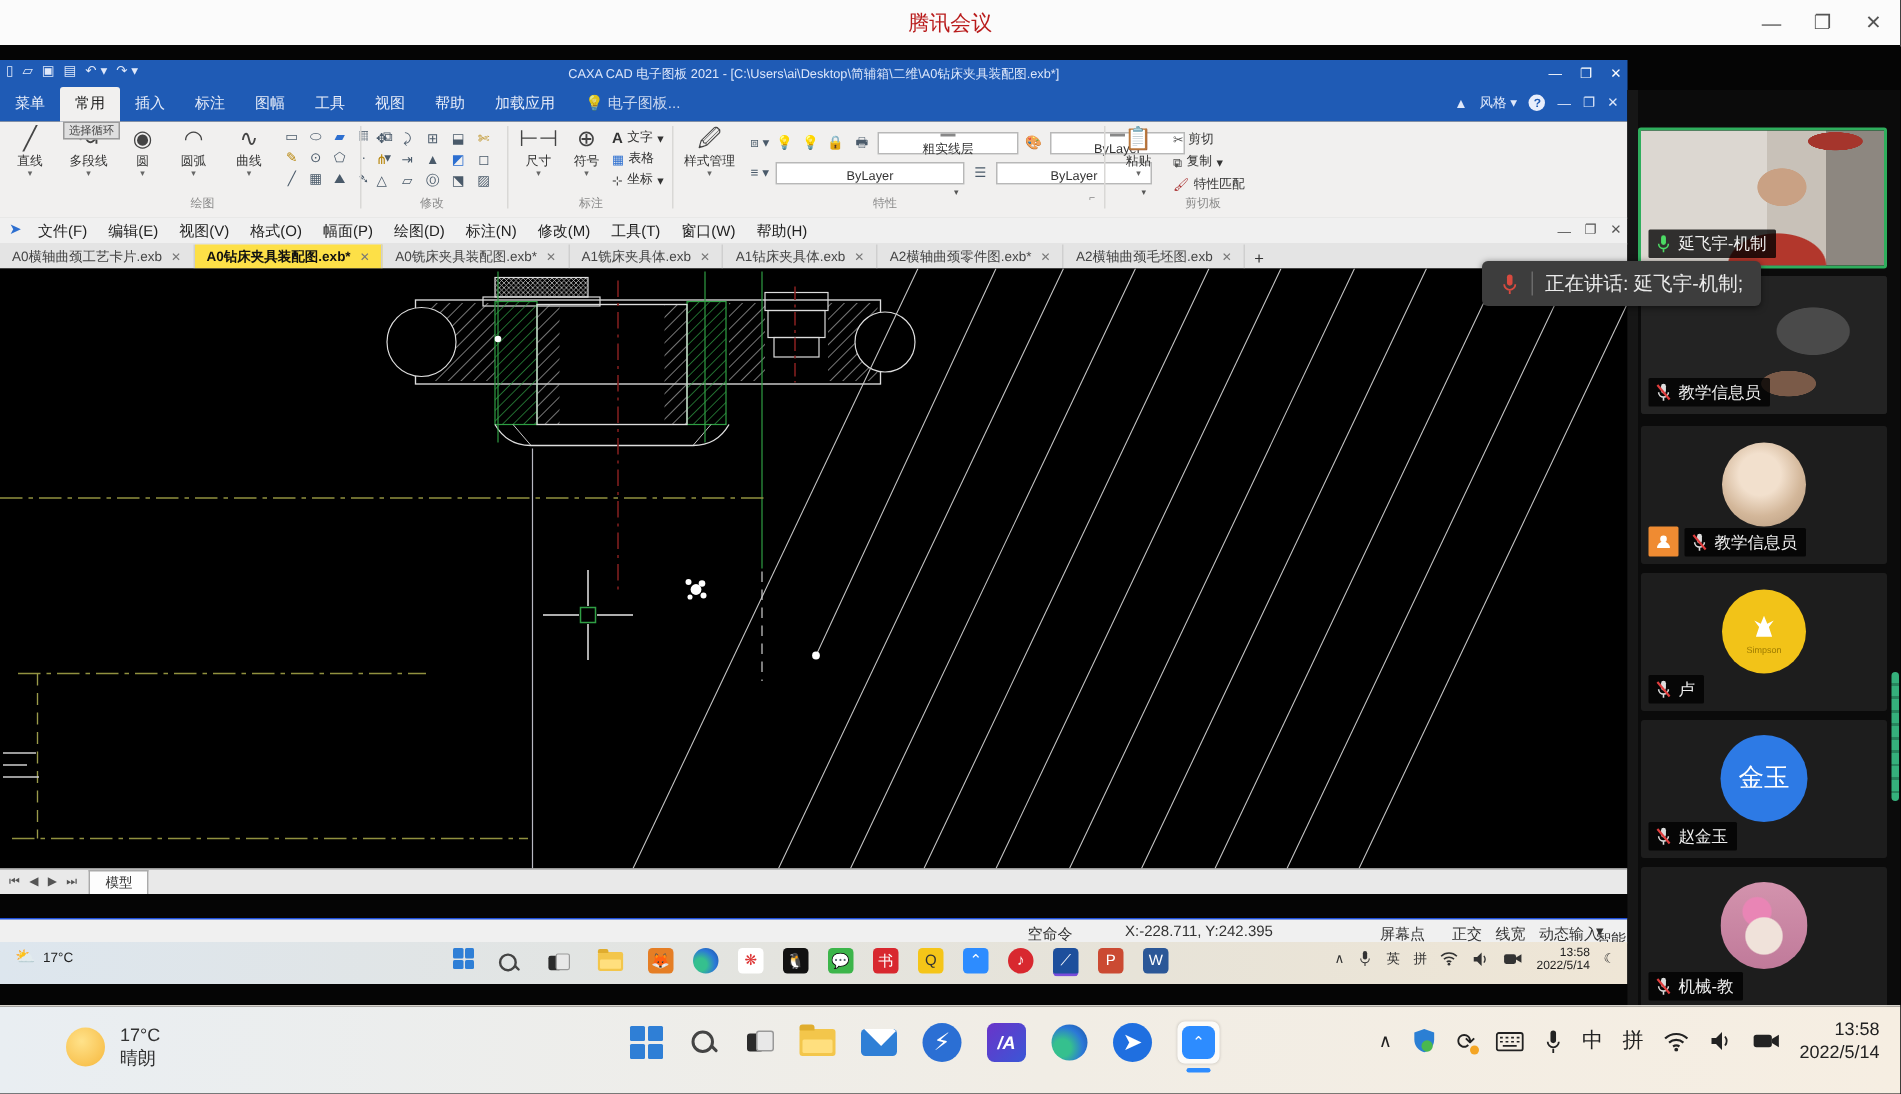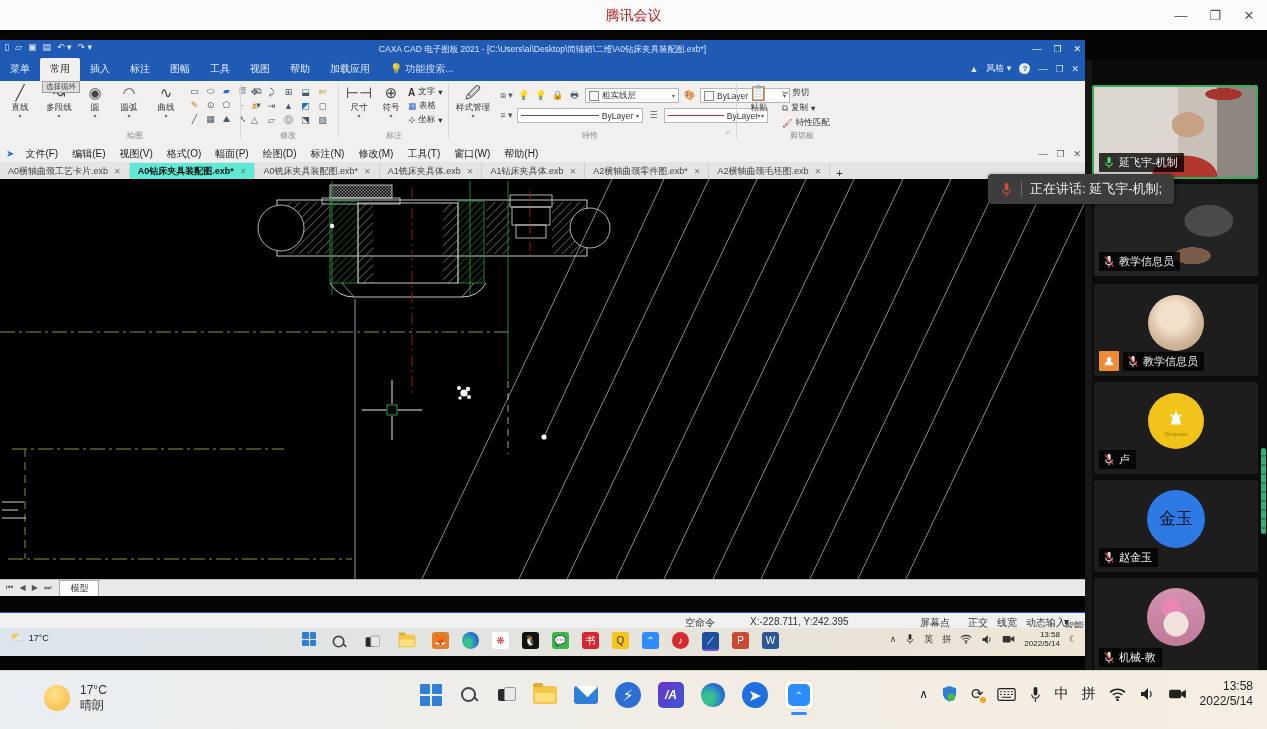--- a/index.html
+++ b/index.html
@@ -33,34 +33,34 @@
   .tooltip-chip{left:42px;top:41px;background:#dfdfdf;border:1px solid #9a9a9a;color:#444;font-size:7.5px;padding:0 3px;line-height:10px;z-index:5;}
 
   .ribbon-body{left:0;top:41px;width:1085px;height:64px;background:#f1f0ef;border-bottom:1px solid #cfcfcf;}
   .pdiv{top:3px;width:1px;height:55px;background:#d9d8d6;}
   .plabel{top:49px;font-size:8px;color:#8a8a8a;text-align:center;}
   .bigbtn{display:flex;flex-direction:column;align-items:center;font-size:8.5px;color:#333;width:36px;cursor:pointer;}
   .bigbtn .glyph{font-size:15px;line-height:18px;color:#444;}
   .caret{font-size:6px;color:#666;line-height:5px;}
   .sicon{width:13px;height:11px;font-size:9px;line-height:11px;text-align:center;color:#4a5a6a;cursor:pointer;}
   .grid-sm{display:grid;grid-template-columns:repeat(5,15px);grid-auto-rows:13px;gap:1px;}
-  .ddl{height:13px;background:#fff;border:1px solid #b8b8b8;font-size:8.5px;color:#333;display:flex;align-items:center;padding:0 3px;gap:3px;cursor:pointer;}
+  .ddl{height:13px;background:#fff;border:1px solid #b8b8b8;font-size:8.5px;color:#333;display:flex;align-items:center;padding:0 3px;gap:3px;cursor:pointer;flex-direction:column;}
   .ddl .dd-caret{margin-left:auto;font-size:6px;color:#555;}
   .swatch{width:8px;height:8px;border:1px solid #888;background:#fff;}
   .lineprev{flex:1;height:1px;background:#555;}
   .lineprev.red{background:#b03030;}
   .stk{font-size:8.5px;color:#333;display:flex;gap:3px;align-items:center;cursor:pointer;}
 
   .menubar{left:0;top:105px;width:1085px;height:17px;background:#f0f0f0;border-bottom:1px solid #d8d8d8;display:flex;align-items:center;font-size:10px;color:#222;}
   .menubar .mi{padding:0 7px;cursor:pointer;}
   .menu-controls{right:4px;top:105px;height:17px;display:flex;gap:9px;align-items:center;color:#555;font-size:9px;}
 
   .doctabs{left:0;top:122px;width:1085px;height:17px;background:#e4e4e4;display:flex;align-items:flex-end;font-size:9px;color:#444;border-bottom:1px solid #222;}
   .dtab{height:16px;display:flex;align-items:center;gap:6px;padding:0 8px;border-right:1px solid #cfcfcf;cursor:pointer;white-space:nowrap;}
-  .dtab.active{background:#5eead4;font-weight:bold;color:#111;}
+  .dtab.active{background:#fde047;font-weight:bold;color:#111;}
   .dtab .x{color:#777;font-size:8px;}
   .tab-plus{padding:0 6px;font-size:11px;color:#333;cursor:pointer;}
 
   .canvas{left:0;top:139px;width:1085px;height:400px;background:#000;cursor:crosshair;}
 
   .modelbar{left:0;top:539px;width:1085px;height:16px;background:#e9e9e9;border-top:1px solid #bbb;display:flex;align-items:center;font-size:9px;color:#333;}
   .modelbar .nav{color:#555;font-size:8px;letter-spacing:2px;padding:0 6px;cursor:pointer;}
   .model-tab{background:#fdfdfd;border:1px solid #aaa;border-bottom:none;padding:1px 10px;font-size:9px;cursor:pointer;}
 
   .cmdline{left:0;top:555px;width:1085px;height:17px;background:#f7f7f7;border-top:1px solid #ccc;font-size:10px;color:#222;display:flex;align-items:center;padding-left:6px;box-sizing:border-box;}
@@ -159,21 +159,21 @@
     <div class="abs ribbon-tabs">
       <span class="rtab">菜单</span>
       <span class="rtab active">常用</span>
       <span class="rtab">插入</span>
       <span class="rtab">标注</span>
       <span class="rtab">图幅</span>
       <span class="rtab">工具</span>
       <span class="rtab">视图</span>
       <span class="rtab">帮助</span>
       <span class="rtab">加载应用</span>
-      <span class="rtab" style="opacity:.85">💡 <span>功能搜索...</span></span>
+      <span class="rtab" style="opacity:.85">💡 <span>电子图板...</span></span>
     </div>
     <div class="abs ribbon-right">
       <span>▲</span>
       <span><span>风格</span> ▾</span>
       <span class="help-dot">?</span>
       <span>—</span>
       <span>❐</span>
       <span>✕</span>
     </div>
     <div class="abs tooltip-chip">选择循环</div>
@@ -621,21 +621,21 @@
             <rect x="5" y="1" width="4" height="8" rx="2" fill="#ddd"></rect>
             <path d="M3 8a4 4 0 0 0 8 0" fill="none" stroke="#ddd" stroke-width="1.3"></path>
             <line x1="7" y1="12.5" x2="7" y2="15" stroke="#ddd" stroke-width="1.3"></line>
             <line x1="2" y1="2" x2="12" y2="14" stroke="#e03e3e" stroke-width="1.8"></line>
           </svg>
         <span>卢</span>
       </div>
     </div>
 
     <div class="abs tile" style="top:420px;height:92px;">
-      <div class="avatar-c" style="width:58px;height:58px;background:#2d7ae5;color:#0f172a;font-size:17px;text-align:center;">
+      <div class="avatar-c" style="width:58px;height:58px;background:#2d7ae5;color:#ffffff;font-size:17px;text-align:center;">
         <span>金玉</span>
       </div>
       <div class="chip">
         <svg width="12" height="13" viewBox="0 0 14 16">
             <rect x="5" y="1" width="4" height="8" rx="2" fill="#ddd"></rect>
             <path d="M3 8a4 4 0 0 0 8 0" fill="none" stroke="#ddd" stroke-width="1.3"></path>
             <line x1="7" y1="12.5" x2="7" y2="15" stroke="#ddd" stroke-width="1.3"></line>
             <line x1="2" y1="2" x2="12" y2="14" stroke="#e03e3e" stroke-width="1.8"></line>
           </svg>
         <span>赵金玉</span>

